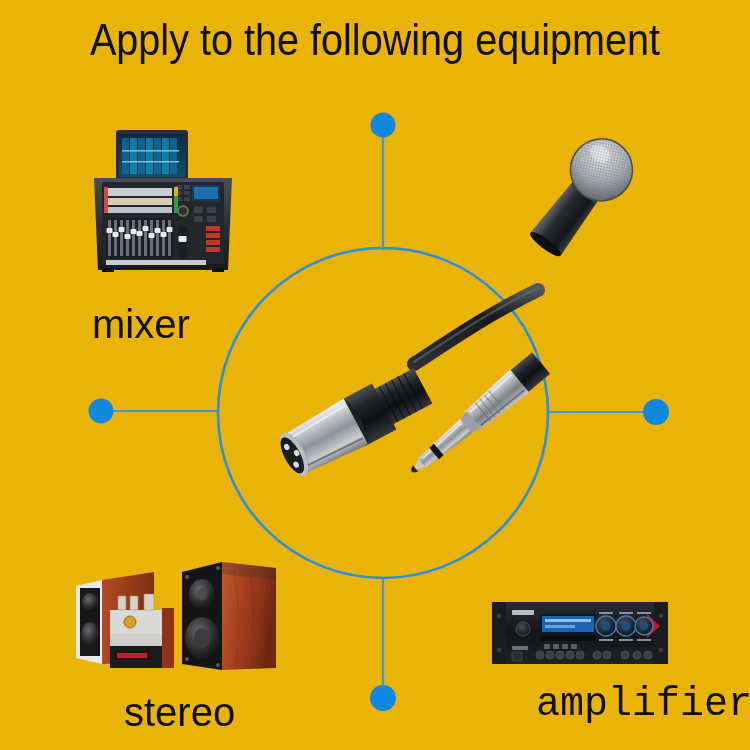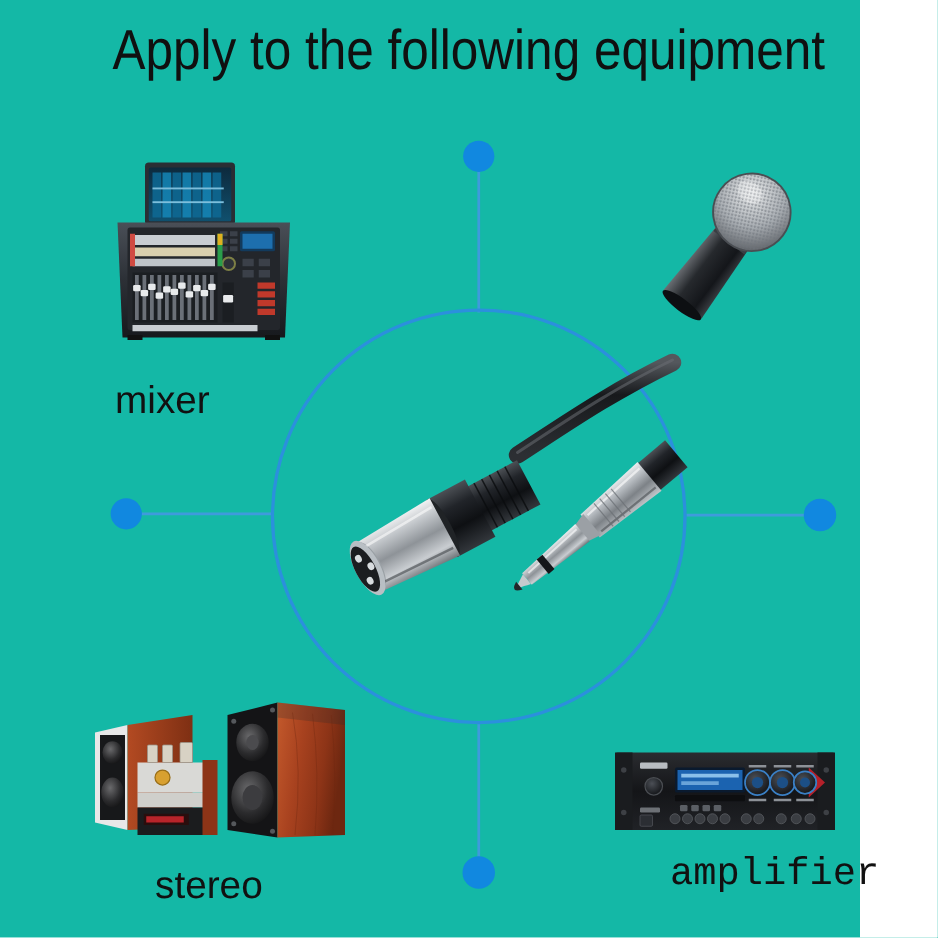--- a/index.html
+++ b/index.html
@@ -1,39 +1,39 @@
 <!DOCTYPE html>
 <html><head>
 <meta charset="utf-8">
 <style>
   * { margin:0; padding:0; box-sizing:border-box; }
   html,body { width:750px; height:750px; background:#ffffff; }
   body { font-family:"Liberation Sans", sans-serif; position:relative; overflow:hidden; }
 
-  #stage { position:absolute; left:0; top:0; width:688px; height:750px; background:#14b8a6; }
+  #stage { position:absolute; left:0; top:0; width:750px; height:750px; background:#eab308; }
 
   
   .title {
     position:absolute; left:0; top:14px; width:750px;
     text-align:center;
     font-size:45px; line-height:52px;
     color:#101010;
     font-family:"Liberation Sans Narrow","Liberation Sans",sans-serif;
     transform:scaleX(0.88); transform-origin:center top;
     letter-spacing:0px;
     white-space:nowrap;
   }
 
   
   .vec { position:absolute; left:0; top:0; width:750px; height:750px; }
 
   
   .label {
     position:absolute;
-    font-size:31px;
+    font-size:40px;
     color:#111;
     font-family:"Liberation Sans",sans-serif;
     white-space:nowrap;
   }
   .lbl-mixer      { left:92px;  top:302px; }
   .lbl-mic        { left:553px; top:303px; }
   .lbl-stereo     { left:124px; top:690px; }
   .lbl-amp        { left:536px; top:682px;font-family:Liberation Mono, monospace; }
 
   

